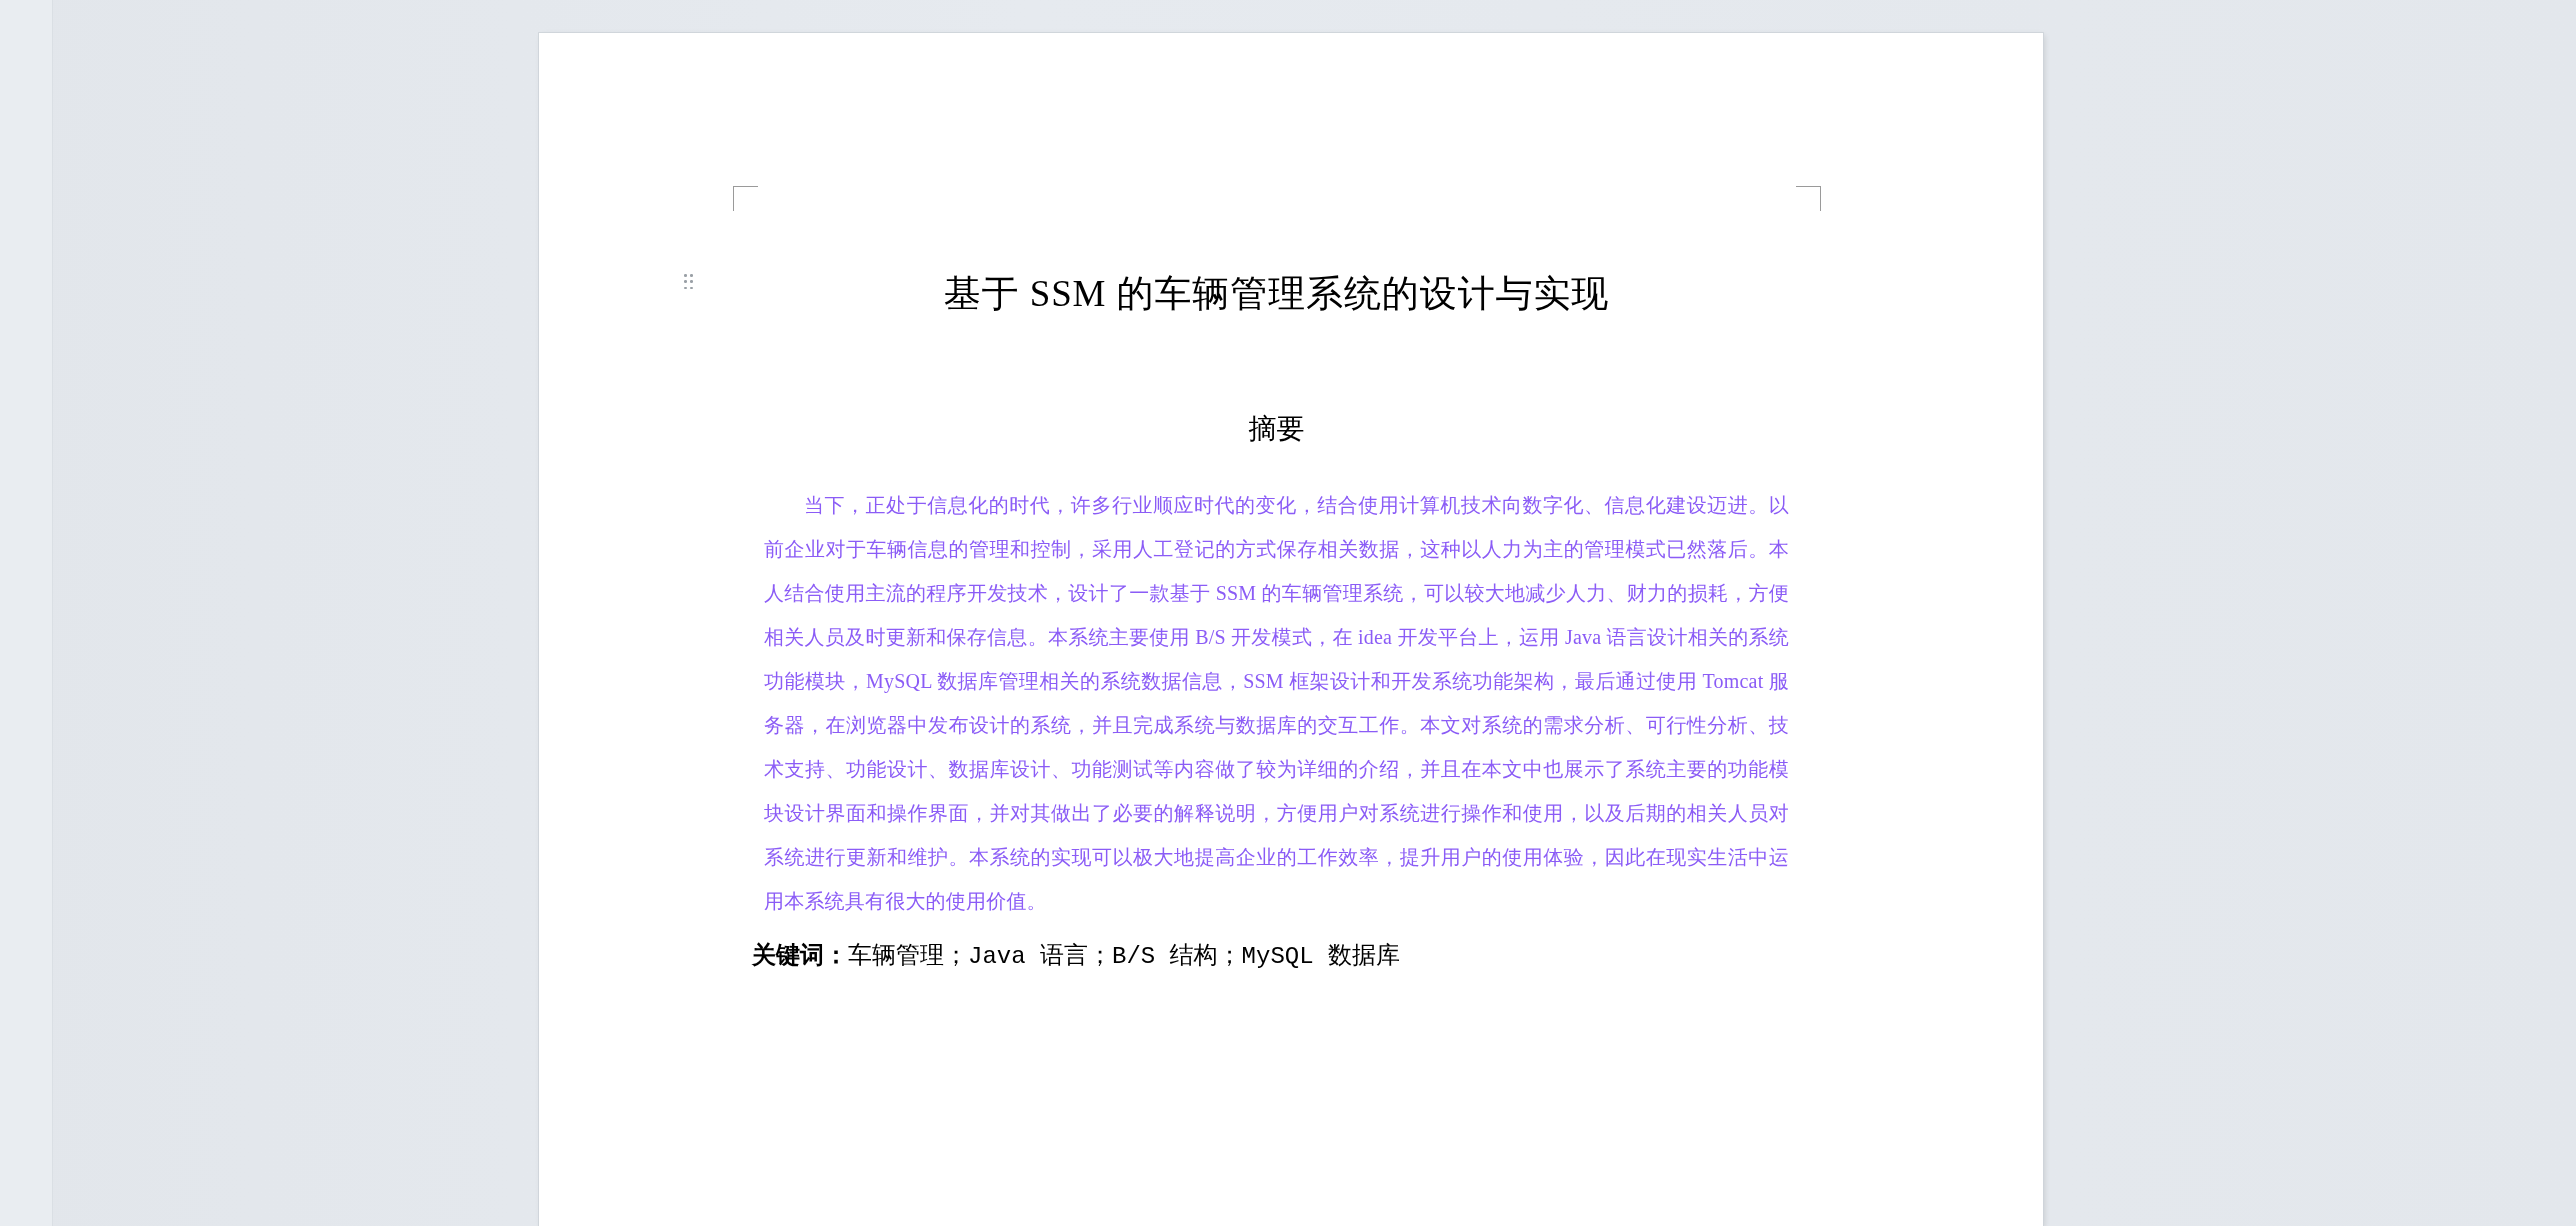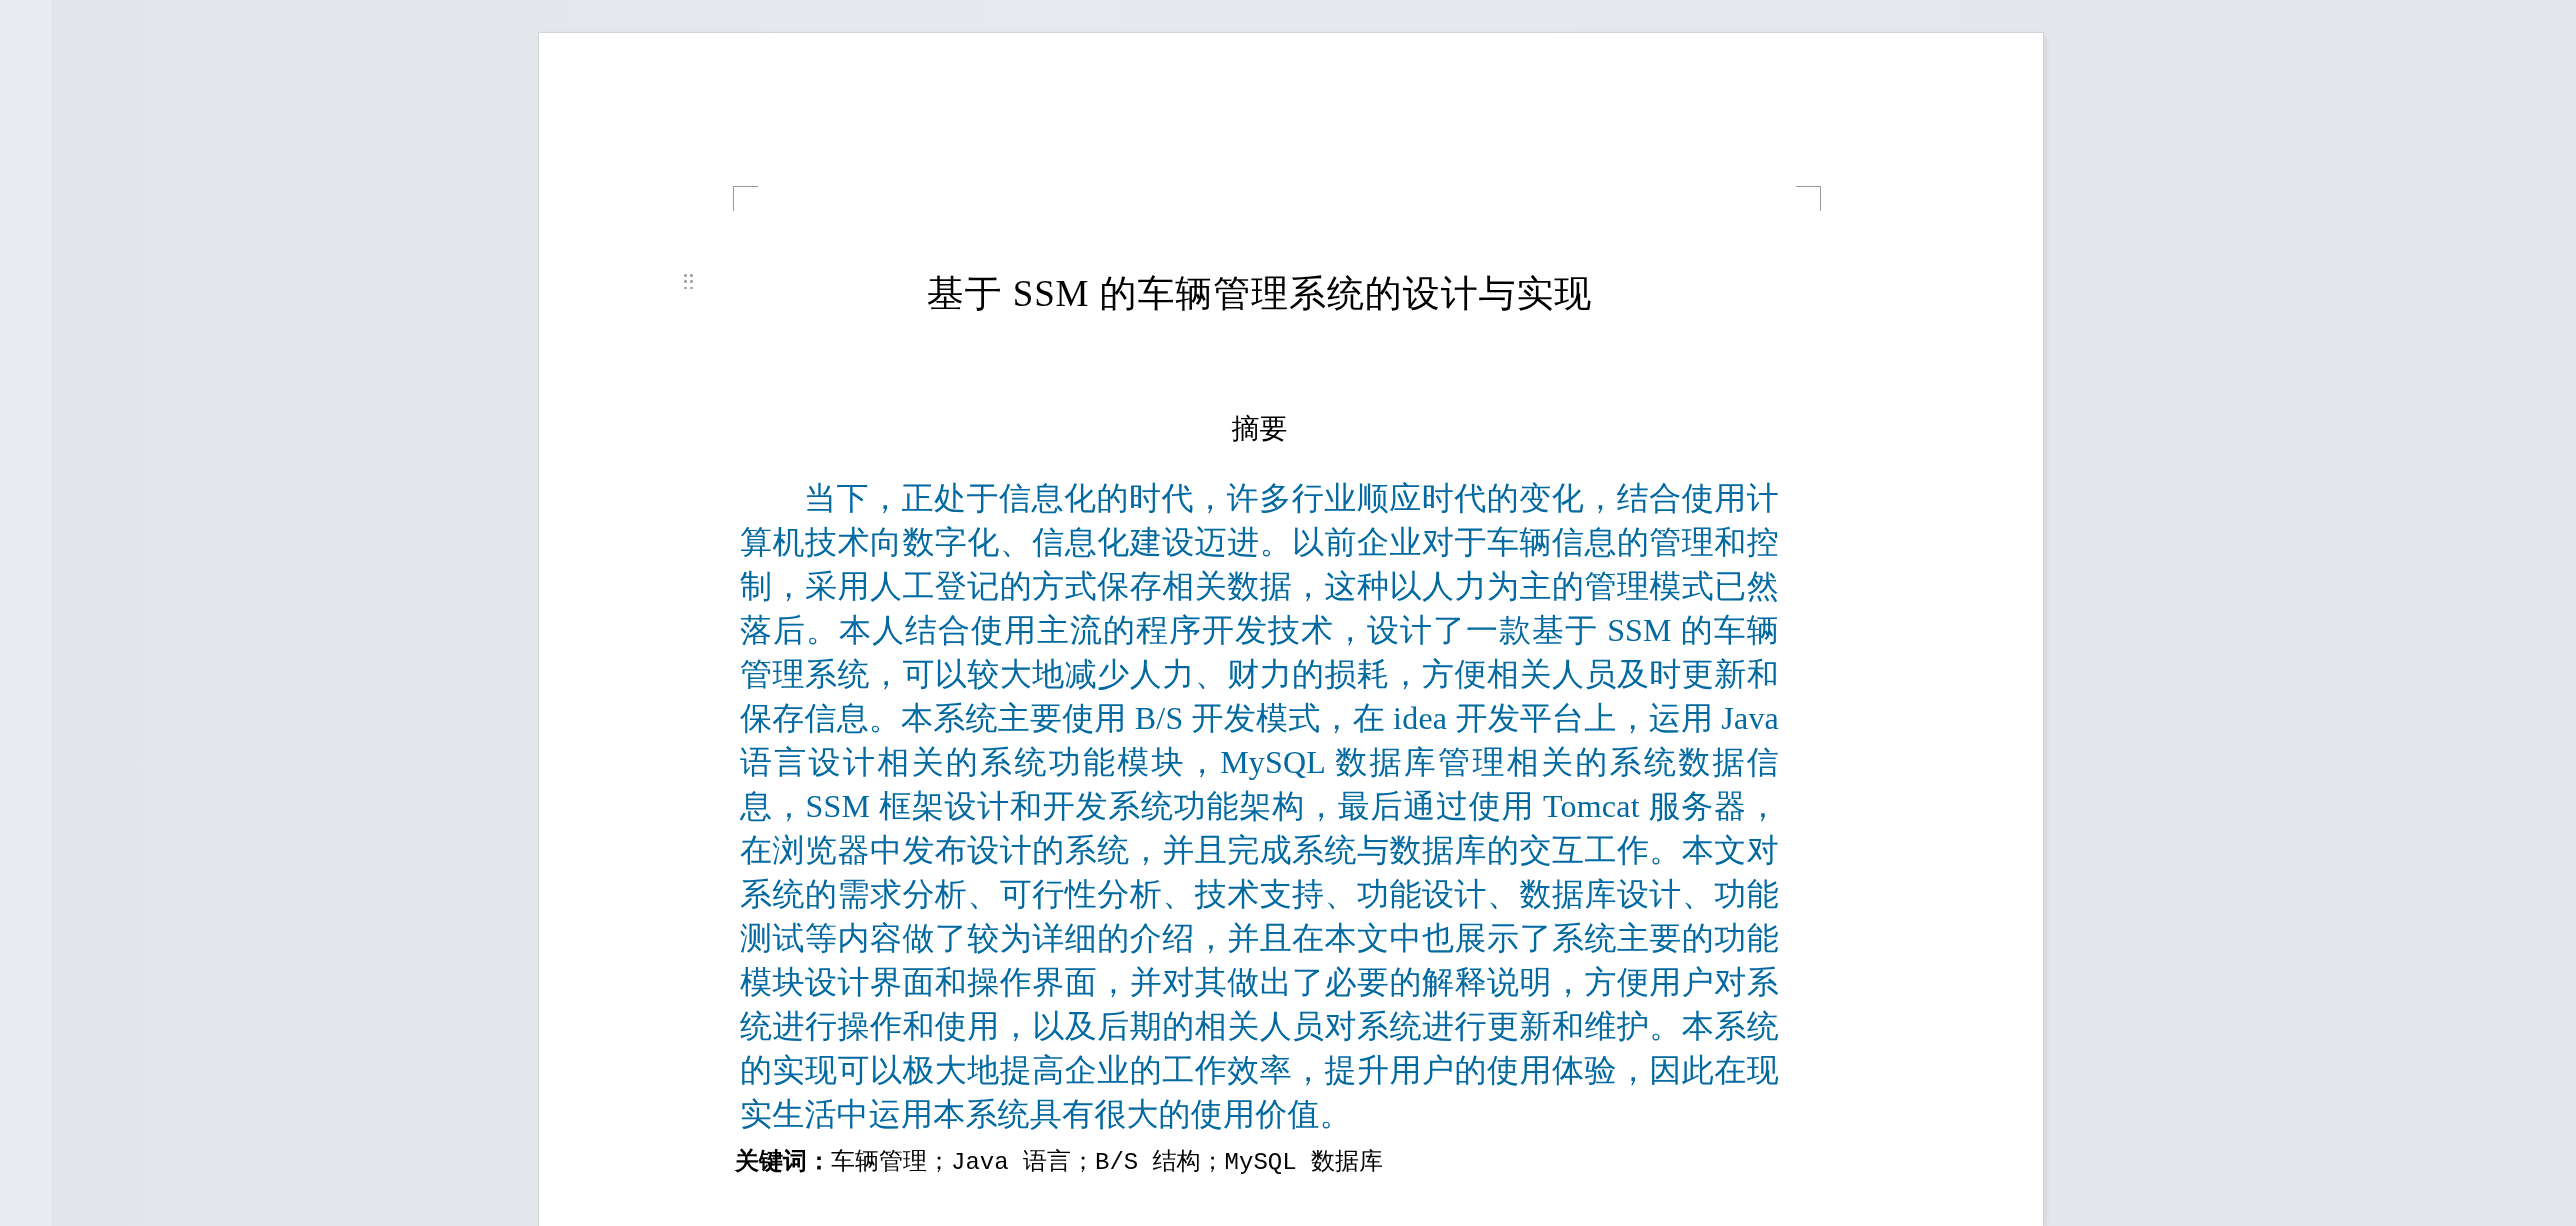--- a/index.html
+++ b/index.html
@@ -63,21 +63,21 @@
   }
   .drag-handle i {
     display: block;
     width: 2.7px; height: 2.7px;
     background: #9aa0a6;
     border-radius: 50%;
   }
 
   .content {
     position: absolute;
-    left: 196px;
+    left: 213px;
     top: 181px;
     width: 1049px;
   }
 
   .doc-title {
     font-family: "Liberation Serif", serif;
     font-size: 37px;
     font-weight: 400;
     text-align: center;
     letter-spacing: 0.9px;
@@ -92,26 +92,26 @@
     font-size: 28px;
     font-weight: 400;
     text-align: center;
     color: #000;
     margin: 0;
     padding-top: 90px;
   }
 
   .abstract-body {
     font-family: "Liberation Serif", serif;
-    font-size: 32px;
+    font-size: 20px;
     line-height: 44px;
-    color: #0369a1;
+    color: #8b5cf6;
     text-align: justify;
     text-justify: inter-ideograph;
-    margin: 5px;
+    margin: 12px;
     padding-top: 23.5px;
     text-indent: 2em;
     letter-spacing: 0.2px;
   }
 
   .keywords {
     font-family: Liberation Mono, monospace;
     font-size: 24px;
     line-height: 44px;
     color: #000;

